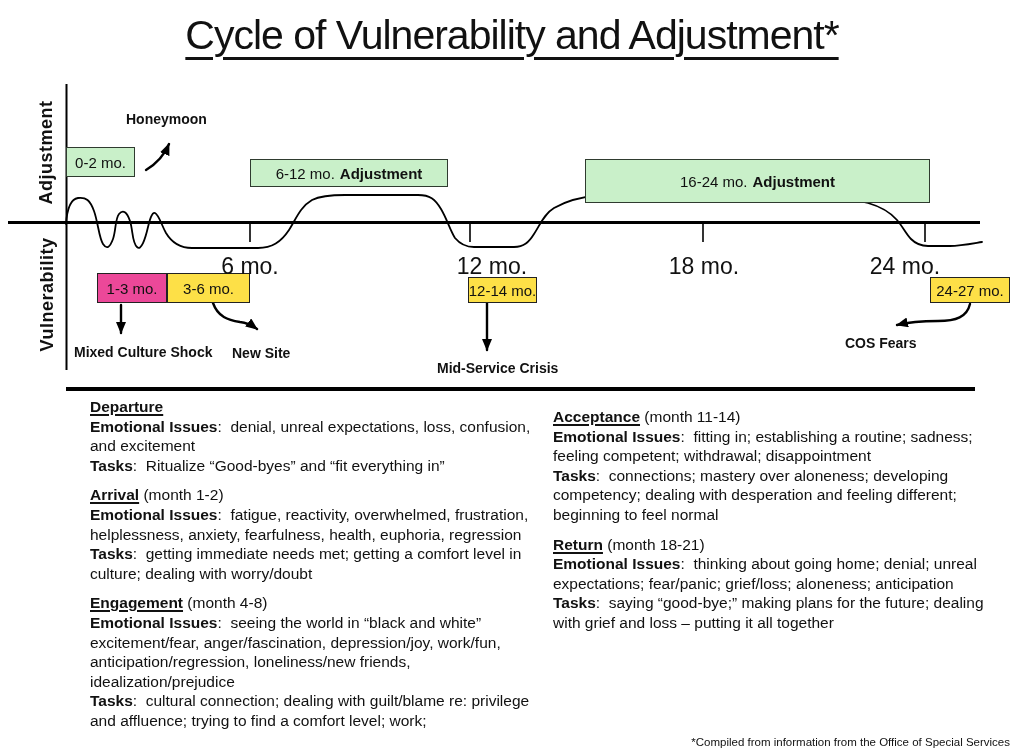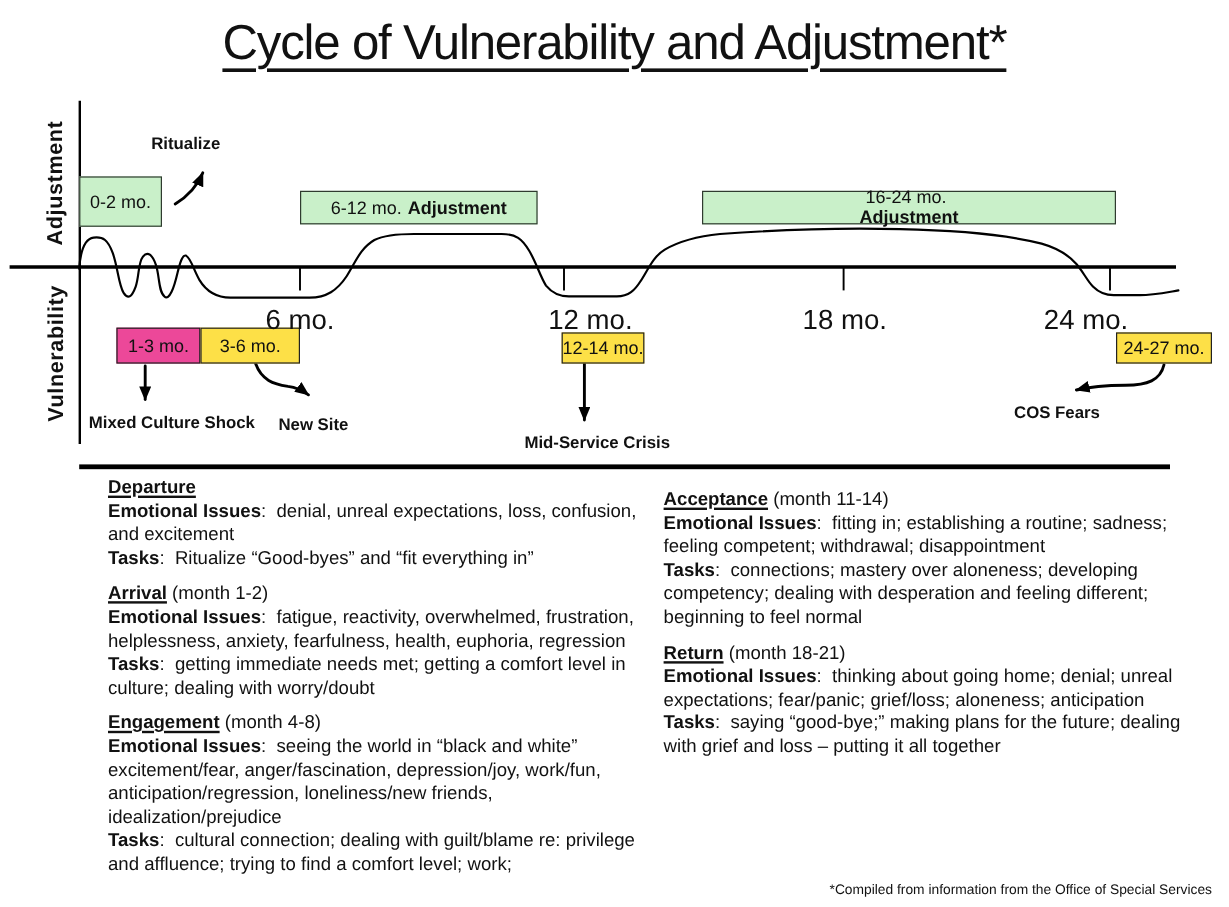--- a/index.html
+++ b/index.html
@@ -102,28 +102,28 @@
     <path d="M 121 305 L 121 333" marker-end="url(#ah)"></path>
     <path d="M 213 303 C 218 317 228 320 240 322 C 248 323 253 326 257 329" marker-end="url(#ah)"></path>
     <path d="M 487 303 L 487 350" marker-end="url(#ah)"></path>
     <path d="M 970 304 C 967 317 956 321 938 321 C 921 321 909 322 897 325" marker-end="url(#ah)"></path>
   </g>
 </svg>
 
 <div class="axis-label" style="width:140px;left:-24px;top:142px;">Adjustment</div>
 <div class="axis-label" style="width:160px;left:-33px;top:284px;">Vulnerability</div>
 
-<div class="pbox green" style="left:66px;top:147px;width:69px;height:42px;">
+<div class="pbox green" style="left:66px;top:147px;width:69px;height:30px;">
   <span>0-2 mo.</span>
 </div>
 <div class="pbox green" style="left:250px;top:159px;width:198px;height:28px;">
   <span class="rng">6-12 mo.</span>
     <b>Adjustment</b>
 </div>
-<div class="pbox green" style="left:585px;top:159px;width:345px;height:28px;flex-direction:column;">
+<div class="pbox green" style="left:585px;top:159px;width:345px;height:44px;">
   <span class="rng">16-24 mo.</span>
     <b>Adjustment</b>
 </div>
 
 <div class="pbox orange" style="left:97px;top:273px;width:70px;height:30px;">
   <span>1-3 mo.</span>
 </div>
 <div class="pbox blue" style="left:167px;top:273px;width:83px;height:30px;">
   <span>3-6 mo.</span>
 </div>
@@ -132,21 +132,21 @@
 </div>
 <div class="pbox blue" style="left:930px;top:277px;width:80px;height:26px;">
   <span>24-27 mo.</span>
 </div>
 
 <div class="molabel" style="left:214px;top:253px;">6 mo.</div>
 <div class="molabel" style="left:456px;top:253px;">12 mo.</div>
 <div class="molabel" style="left:668px;top:253px;">18 mo.</div>
 <div class="molabel" style="left:869px;top:253px;">24 mo.</div>
 
-<div class="note" style="left:126px;top:111px;">Ritualize</div>
+<div class="note" style="left:126px;top:111px;">Honeymoon</div>
 <div class="note" style="left:74px;top:344px;">Mixed Culture Shock</div>
 <div class="note" style="left:232px;top:345px;">New Site</div>
 <div class="note" style="left:437px;top:360px;">Mid-Service Crisis</div>
 <div class="note" style="left:845px;top:335px;">COS Fears</div>
 
 <div class="divider"></div>
 
 <div class="col" style="left:90px;top:397px;width:458px;">
   <div class="sec">
     <div class="sec-title"><span class="h">Departure</span><span></span></div>

